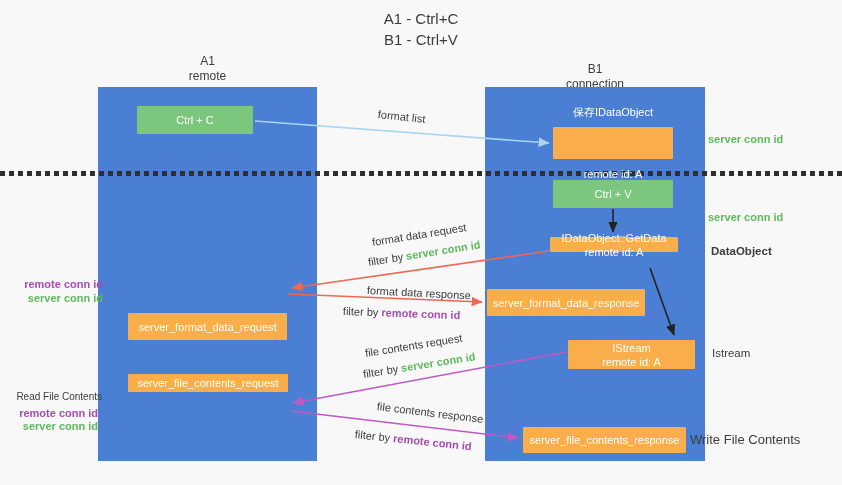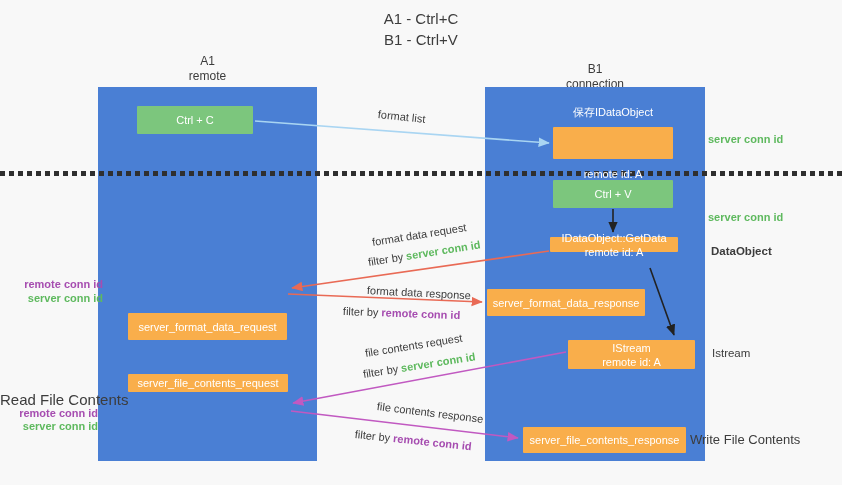--- a/index.html
+++ b/index.html
@@ -144,15 +144,15 @@
 </div>
 
 <div class="abs lbl green-t" style="left:708px;top:133px;">server conn id</div>
 <div class="abs lbl green-t" style="left:708px;top:211px;">server conn id</div>
 <div class="abs lbl" style="left:711px;top:245px;font-size:11.5px;font-weight:bold;">DataObject</div>
 <div class="abs lbl" style="left:712px;top:347px;font-size:11.5px;">Istream</div>
 <div class="abs lbl" style="left:690px;top:432px;font-size:13px;">Write File Contents</div>
 
 <div class="abs lbl purple-t right-align" style="left:0;top:278px;width:103px;">remote conn id</div>
 <div class="abs lbl green-t right-align" style="left:0;top:292px;width:103px;">server conn id</div>
-<div class="abs lbl right-align" style="left:0;top:391px;width:102px;font-size:15px;text-align:right;">Read File Contents</div>
+<div class="abs lbl right-align" style="left:0;top:391px;width:102px;font-size:10px;text-align:right;">Read File Contents</div>
 <div class="abs lbl purple-t right-align" style="left:0;top:407px;width:98px;">remote conn id</div>
 <div class="abs lbl green-t right-align" style="left:0;top:420px;width:98px;">server conn id</div>
 
 </body></html>

